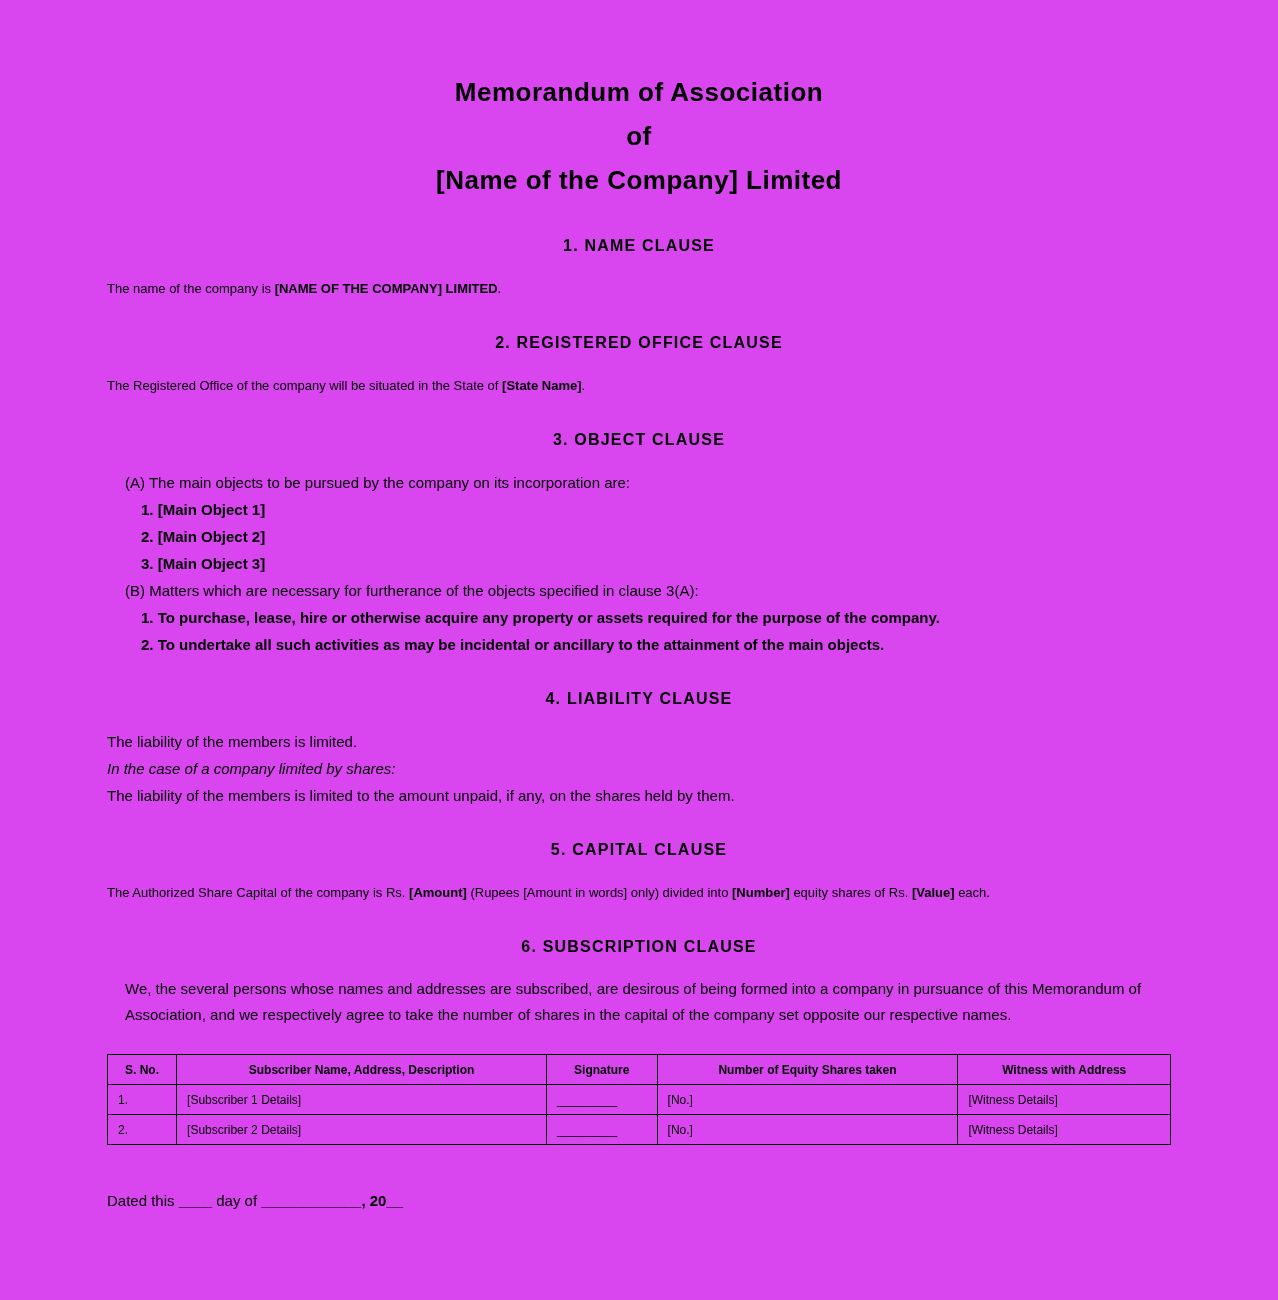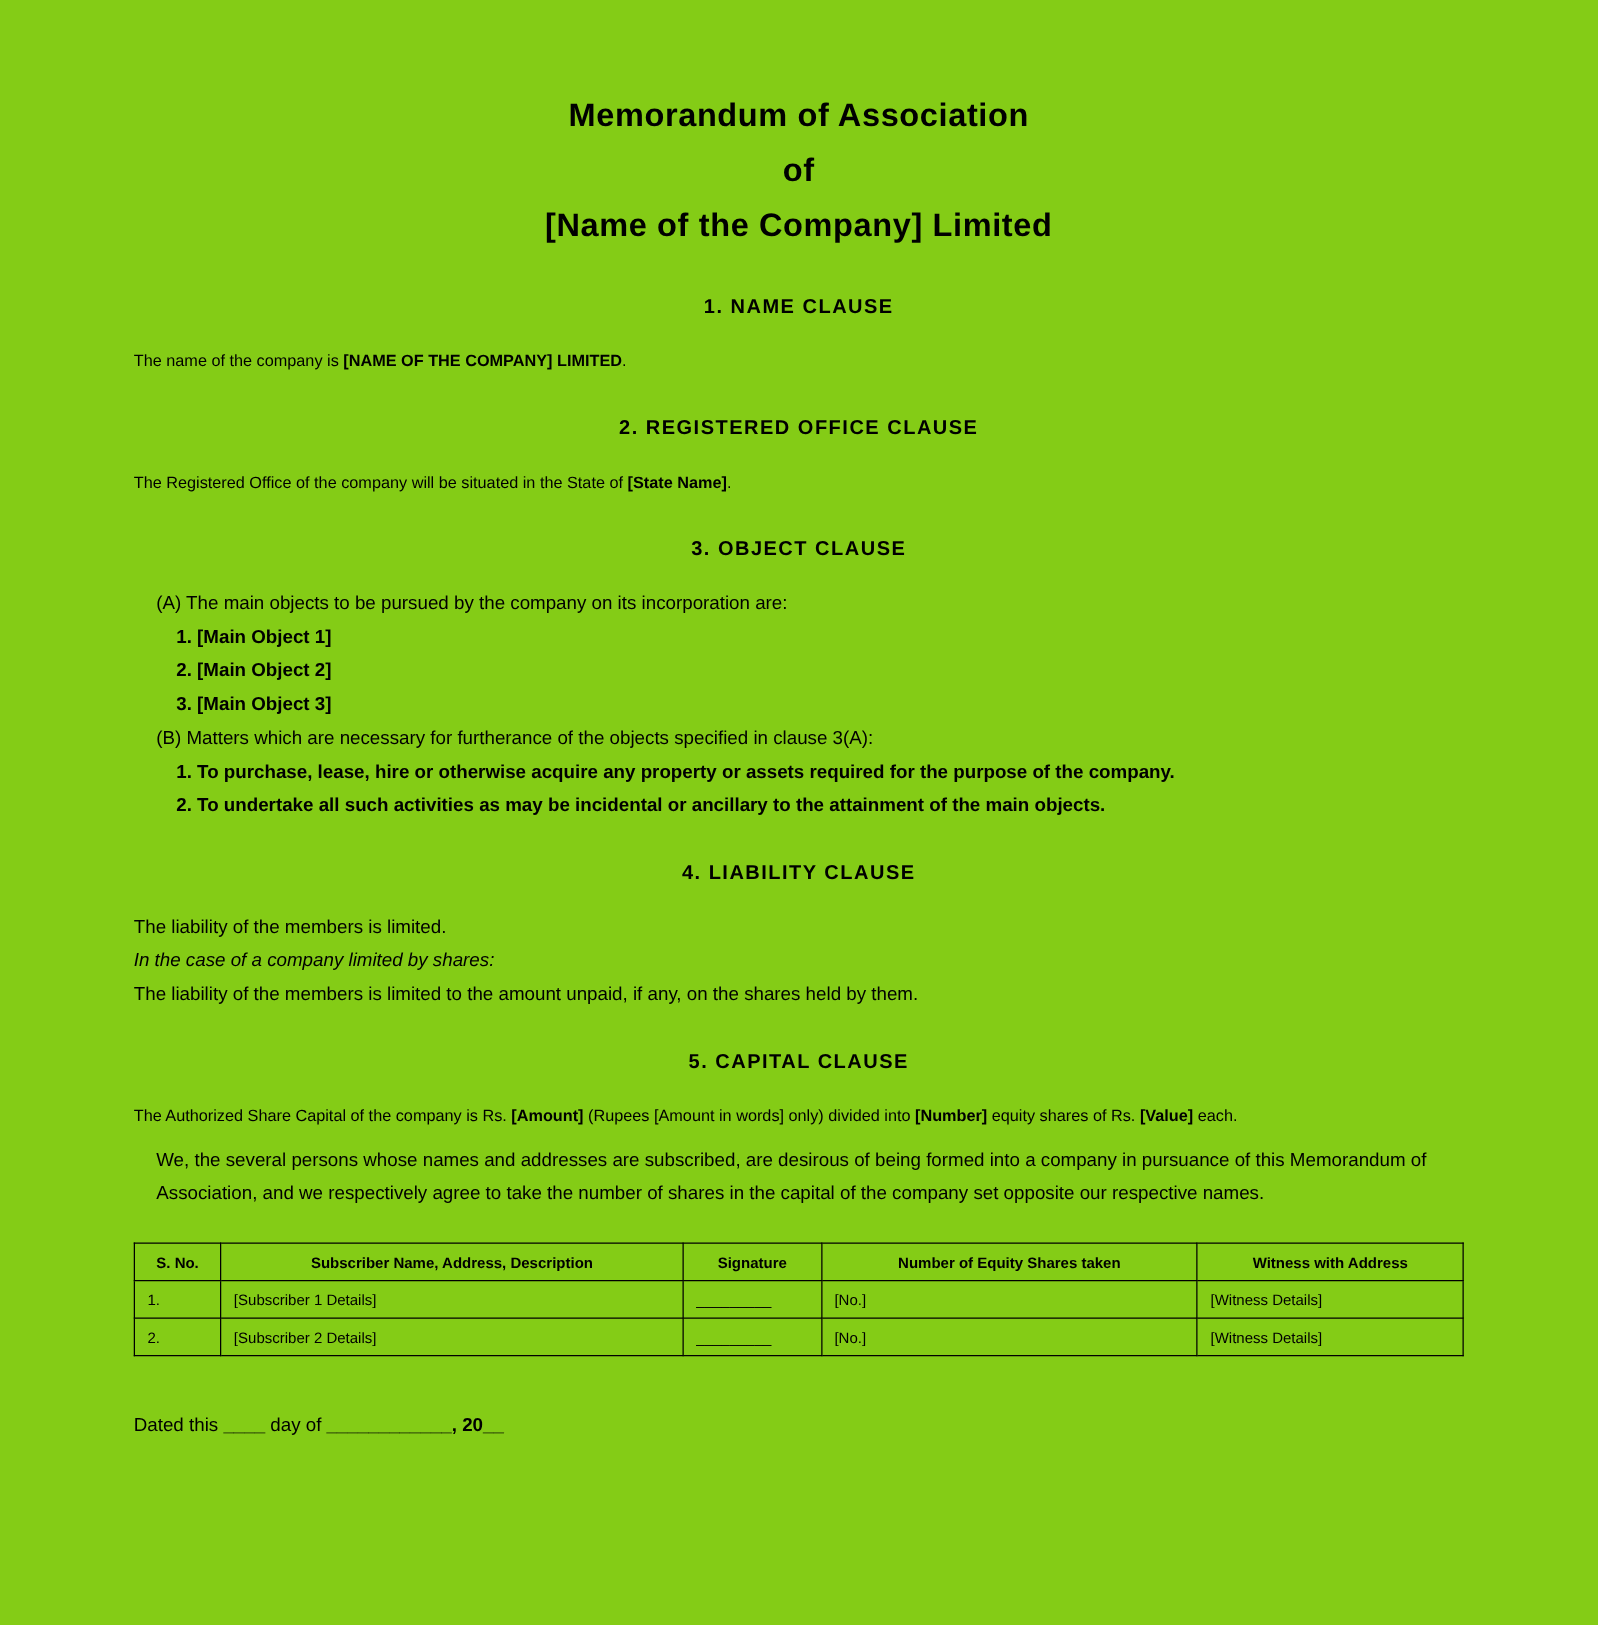--- a/index.html
+++ b/index.html
@@ -8,21 +8,21 @@
     padding: 0;
     background: #ffffff;
     color: #000000;
     font-family: "Liberation Sans", sans-serif;
   }
   .page {
     width: 1278px;
     min-height: 1300px;
     margin: 0 auto;
     padding: 70px 107px 60px 107px;
-    background: #84cc16;
+    background: #d946ef;
   }
   
   .title-block { text-align: center; margin: 0 0 34px 0; }
   .title-line {
     font-size: 26px;
     font-weight: bold;
     letter-spacing: 0.5px;
     line-height: 44px;
     margin: 0;
   }
@@ -121,20 +121,21 @@
     <p class="body-line italic">In the case of a company limited by shares:</p>
     <p class="body-line">The liability of the members is limited to the amount unpaid, if any, on the shares held by them.</p>
   </section>
 
   <section>
     <h2 class="clause-heading">5. CAPITAL CLAUSE</h2>
     <p class="body-para"><span>The Authorized Share Capital of the company is Rs. </span><strong>[Amount]</strong><span> (Rupees [Amount in words] only) divided into </span><strong>[Number]</strong><span> equity shares of Rs. </span><strong>[Value]</strong><span> each.</span></p>
   </section>
 
   <section>
+    <h2 class="clause-heading">6. SUBSCRIPTION CLAUSE</h2>
     <p class="subscription-para">We, the several persons whose names and addresses are subscribed, are desirous of being formed into a company in pursuance of this Memorandum of Association, and we respectively agree to take the number of shares in the capital of the company set opposite our respective names.</p>
 
     <table class="subscriber-table">
       <colgroup>
         <col class="col-sno">
         <col class="col-subscriber">
         <col class="col-signature">
         <col class="col-shares">
         <col class="col-witness">
       </colgroup>

